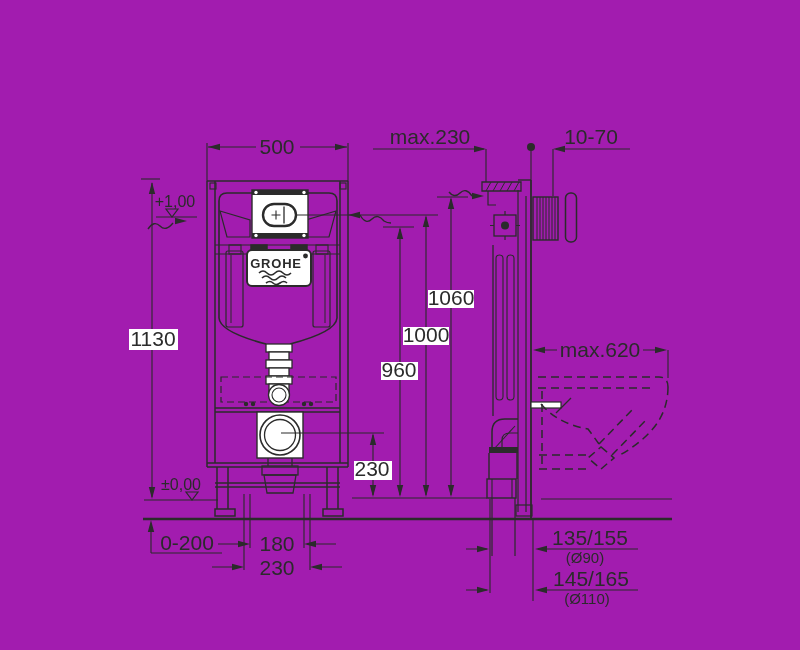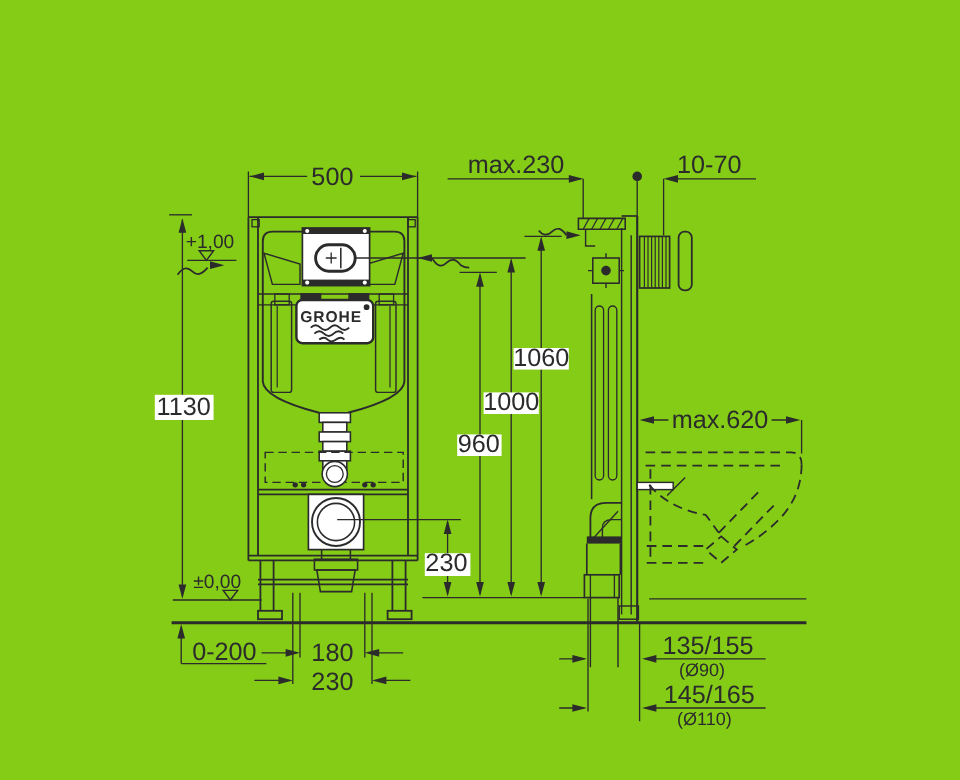--- a/index.html
+++ b/index.html
@@ -1,16 +1,16 @@
 <!DOCTYPE html>
 <html><head>
 <meta charset="utf-8">
 <style>
   html,body{margin:0;padding:0;background:#ffffff;}
-  #stage{position:relative;width:800px;height:650px;background:#84cc16;overflow:hidden;
+  #stage{position:relative;width:800px;height:650px;background:#a21caf;overflow:hidden;
          font-family:"Liberation Sans","DejaVu Sans",sans-serif;}
   svg{display:block;}
   text{fill:#2b2b2b;font-family:"Liberation Sans","DejaVu Sans",sans-serif;}
   .dim{font-size:21px;}
   .dimsmall{font-size:16px;}
   .dimtiny{font-size:15px;}
   .logo{font-size:13px;font-weight:bold;letter-spacing:.8px;}
 </style>
 </head>
 <body>

